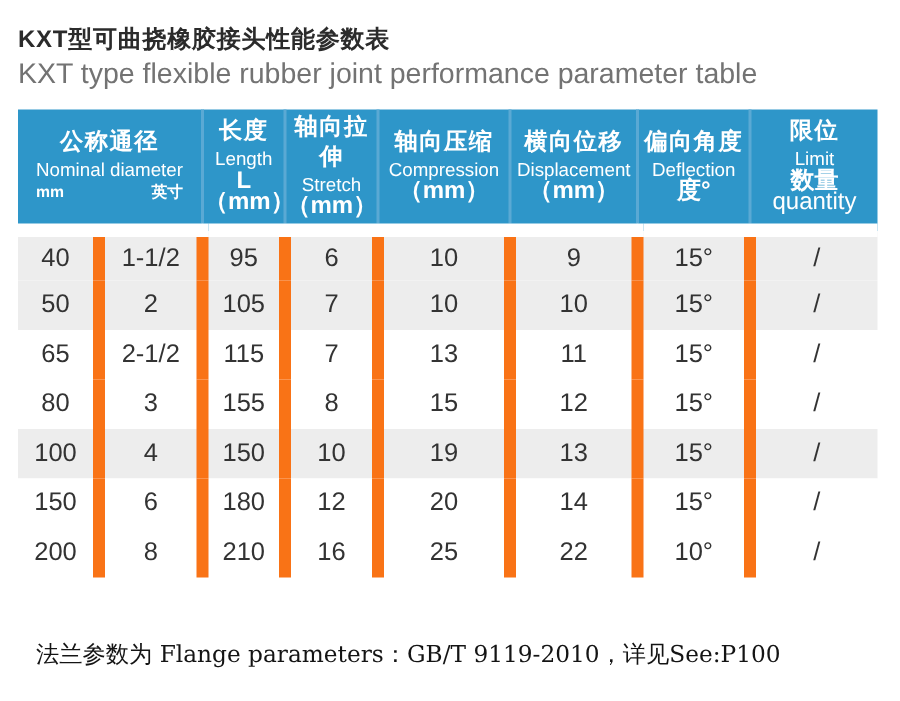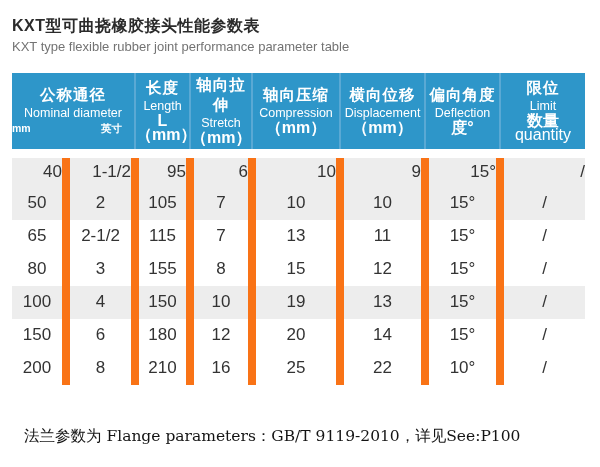--- a/index.html
+++ b/index.html
@@ -17,51 +17,51 @@
   }
   .page{position:absolute;left:0;top:0;width:476px;height:467px;background:#fff;}
 
   .title-zh{
     position:absolute;left:12px;top:16px;
     font-size:16px;font-weight:bold;color:#2b2b2b;
     letter-spacing:0.5px;white-space:nowrap;
   }
   .title-en{
     position:absolute;left:12px;top:39px;
-    font-size:13px;font-weight:400;color:#737373;
+    font-size:19px;font-weight:400;color:#737373;
     white-space:nowrap;
   }
 
   .param-table{
     position:absolute;left:12px;top:73px;
     width:573px;table-layout:fixed;
     border-collapse:collapse;border-spacing:0;
   }
   .param-table th{
     background:var(--header-bg);
     color:#ffffff;text-align:center;vertical-align:middle;
     height:70px;padding:2px 0 4px 0;font-weight:normal;
   }
   .param-table th + th{border-left:2px solid var(--header-divider);}
   .th-zh{font-size:15.5px;font-weight:bold;line-height:20px;letter-spacing:1px;}
   .th-en{font-size:12.5px;line-height:16px;}
   .th-sub{font-size:16px;font-weight:bold;line-height:14px;}
   .th-sub .light{font-weight:normal;}
   .th-sub-split{
     display:flex;justify-content:space-between;
-    padding:0 12px 0 0;font-size:10.5px;font-weight:bold;line-height:14px;
+    padding:0 12px 0 12px;font-size:10.5px;font-weight:bold;line-height:14px;
   }
 
   .param-table td{
     height:33px;text-align:center;vertical-align:middle;
     font-size:17px;color:var(--body-text);background:#ffffff;
   }
   .param-table tr.stripe td{background:var(--stripe-bg);}
   .param-table td + td{border-left:8px solid #f97316;}
-  .param-table tr.first-row td{border-top:9px solid #ffffff;text-align:right;}
+  .param-table tr.first-row td{border-top:9px solid #ffffff;}
 
   .footer-note{
     position:absolute;left:24px;top:426px;
     font-family:"DejaVu Serif","Liberation Serif",serif;
     font-size:15.5px;color:#141414;white-space:nowrap;
   }
 </style>
 </head>
 <body>
 

